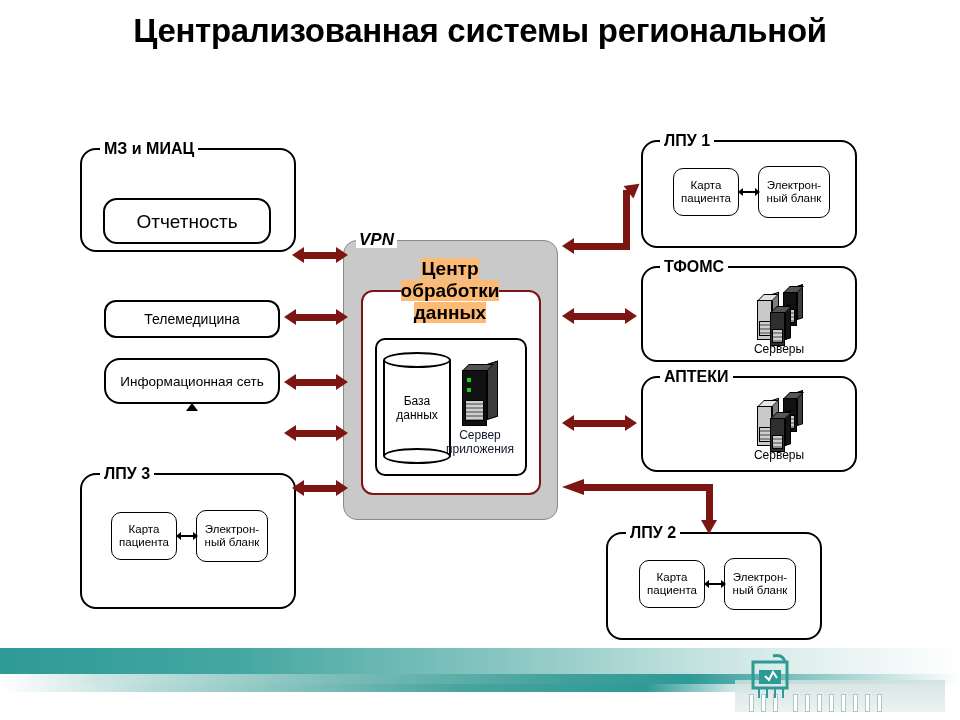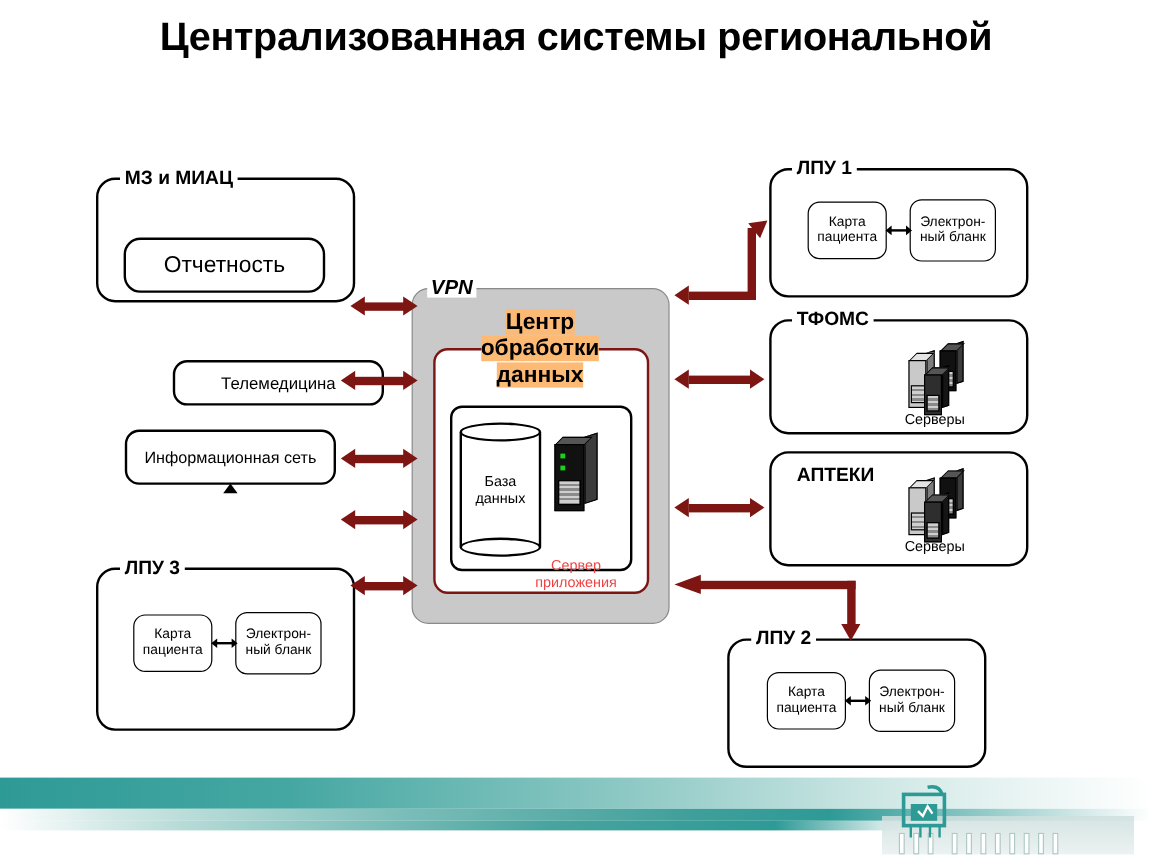--- a/index.html
+++ b/index.html
@@ -105,21 +105,21 @@
   .tower.light .top{background:#e3e3e3;}
   .tower.mid .face{background:#2e2e2e;}
   .tower.mid .side{background:#151515;}
 
   .servers-label{
     position:absolute;width:120px;text-align:center;
     font-size:12px;line-height:14px;color:#000;
   }
   .srv-cap{
     position:absolute;width:120px;text-align:center;
-    font-size:12px;line-height:14px;color:#ef4444;margin-top:36px;
+    font-size:12px;line-height:14px;color:#0f172a;
   }
 
   
   .arrow{position:absolute;background:#7d1512;}
   .ah{position:absolute;width:0;height:0;}
 
   
   .footer-band1{
     position:absolute;left:0;top:648px;width:960px;height:26px;
     background:linear-gradient(to right,#2e9a96 0%,#45a7a2 25%,#8fc9c5 55%,#d8ecea 80%,#ffffff 100%);
@@ -153,25 +153,25 @@
   <div class="title">
     <span>Централизованная системы региональной</span>
   </div>
 
   <div class="group" style="left:80px;top:148px;width:216px;height:104px;"></div>
   <div class="group-label" style="left:100px;top:141px;">МЗ и МИАЦ</div>
   <div class="node big" style="left:103px;top:187px;width:168px;height:46px;margin-top:11px;">
     <span>Отчетность</span>
   </div>
 
-  <div class="node" style="left:104px;top:300px;width:176px;height:38px;font-size:14px;margin-left:40px;">
+  <div class="node" style="left:104px;top:300px;width:176px;height:38px;font-size:14px;">
     <span>Телемедицина</span>
   </div>
 
-  <div class="node" style="left:104px;top:358px;width:176px;height:46px;font-size:13.5px;">
+  <div class="node" style="left:104px;top:358px;width:176px;height:46px;font-size:13.5px;border-radius:16px;">
     <span>Информационная сеть</span>
   </div>
 
   <div class="ah" style="left:186px;top:403px;border-left:6px solid transparent;border-right:6px solid transparent;border-bottom:8px solid #000;"></div>
 
 
   <div class="group" style="left:80px;top:473px;width:216px;height:136px;"></div>
   <div class="group-label" style="left:100px;top:466px;">ЛПУ 3</div>
   <div class="node small" style="left:111px;top:512px;width:66px;height:48px;">
     <span>Карта пациента</span>
@@ -248,21 +248,21 @@
   </div>
   <div class="tower mid" style="left:770px;top:306px;width:21px;height:40px;">
     <div class="side"></div>
       <div class="top"></div>
       <div class="face"></div>
       <div class="grill"></div>
   </div>
   <div class="servers-label" style="left:719px;top:342px;">Серверы</div>
 
   <div class="group" style="left:641px;top:376px;width:216px;height:96px;"></div>
-  <div class="group-label" style="left:660px;top:369px;margin-top:20px;">АПТЕКИ</div>
+  <div class="group-label" style="left:660px;top:369px;">АПТЕКИ</div>
   <div class="tower light" style="left:757px;top:400px;width:22px;height:46px;">
     <div class="side"></div>
       <div class="top"></div>
       <div class="face"></div>
       <div class="grill"></div>
   </div>
   <div class="tower" style="left:783px;top:392px;width:20px;height:40px;">
     <div class="side"></div>
       <div class="top"></div>
       <div class="face"></div>

